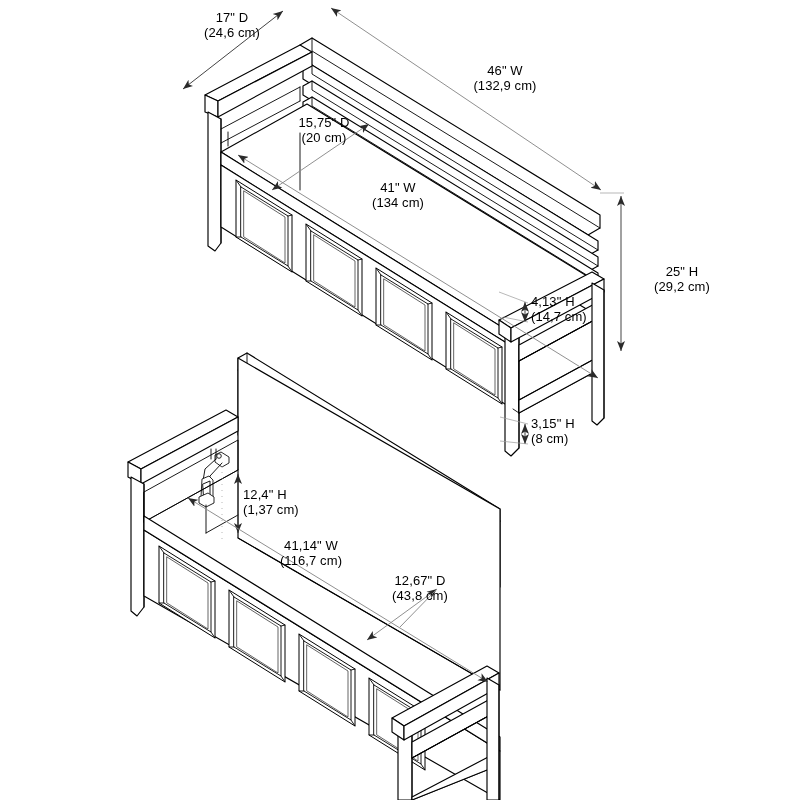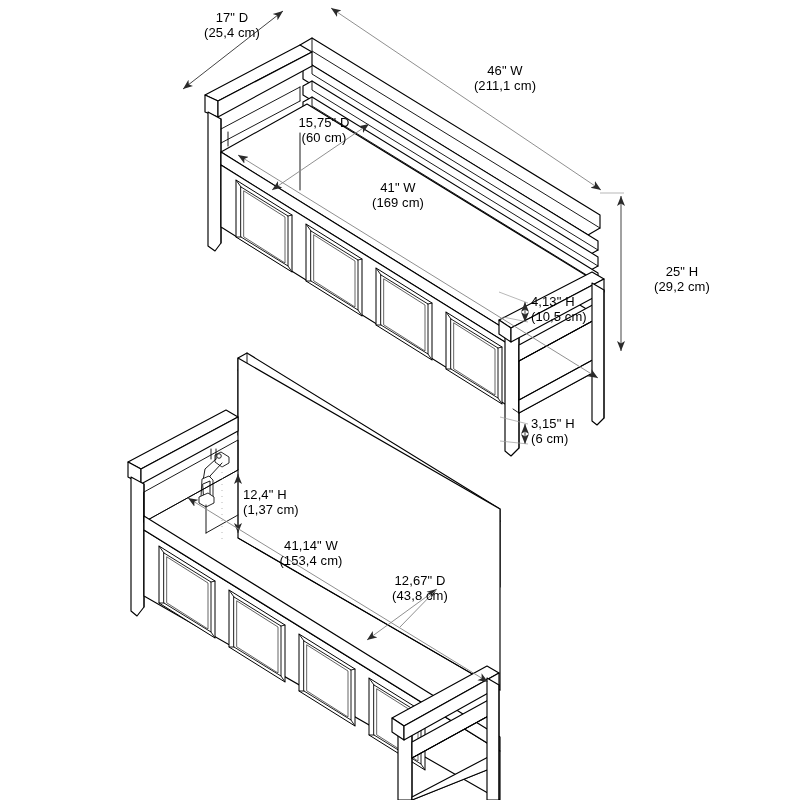--- a/index.html
+++ b/index.html
@@ -342,61 +342,61 @@
 
       <line class="dim-line" x1="188" y1="498" x2="488" y2="682" marker-start="url(#arwB)" marker-end="url(#arwA)"></line>
 
       <line class="dim-line" x1="437" y1="589" x2="367" y2="640" marker-start="url(#arwB)" marker-end="url(#arwA)"></line>
       <line class="dim-line" x1="437" y1="589" x2="400" y2="627" stroke="none"></line>
     </g>
   </svg>
 
   <div class="dim-label" style="left:184px; top:10px; width:96px;">
     <span>17" D</span>
-    <span class="l2">(25,4 cm)</span>
+    <span class="l2">(24,6 cm)</span>
   </div>
 
   <div class="dim-label" style="left:440px; top:63px; width:130px;">
     <span>46" W</span>
-    <span class="l2">(211,1 cm)</span>
+    <span class="l2">(132,9 cm)</span>
   </div>
 
   <div class="dim-label" style="left:266px; top:115px; width:116px;">
     <span>15,75" D</span>
-    <span class="l2">(60 cm)</span>
+    <span class="l2">(20 cm)</span>
   </div>
 
   <div class="dim-label" style="left:340px; top:180px; width:116px;">
     <span>41" W</span>
-    <span class="l2">(169 cm)</span>
+    <span class="l2">(134 cm)</span>
   </div>
 
   <div class="dim-label" style="left:622px; top:264px; width:120px;">
     <span>25" H</span>
     <span class="l2">(29,2 cm)</span>
   </div>
 
   <div class="dim-label left-al" style="left:531px; top:294px; width:110px;">
     <span>4,13" H</span>
-    <span class="l2">(10,5 cm)</span>
+    <span class="l2">(14,7 cm)</span>
   </div>
 
   <div class="dim-label left-al" style="left:531px; top:416px; width:110px;">
     <span>3,15" H</span>
-    <span class="l2">(6 cm)</span>
+    <span class="l2">(8 cm)</span>
   </div>
 
   <div class="dim-label left-al" style="left:243px; top:487px; width:120px;">
     <span>12,4" H</span>
     <span class="l2">(1,37 cm)</span>
   </div>
 
   <div class="dim-label" style="left:243px; top:538px; width:136px;">
     <span>41,14" W</span>
-    <span class="l2">(153,4 cm)</span>
+    <span class="l2">(116,7 cm)</span>
   </div>
 
   <div class="dim-label" style="left:358px; top:573px; width:124px;">
     <span>12,67" D</span>
     <span class="l2">(43,8 cm)</span>
   </div>
 
 </div>
 
 </body></html>

